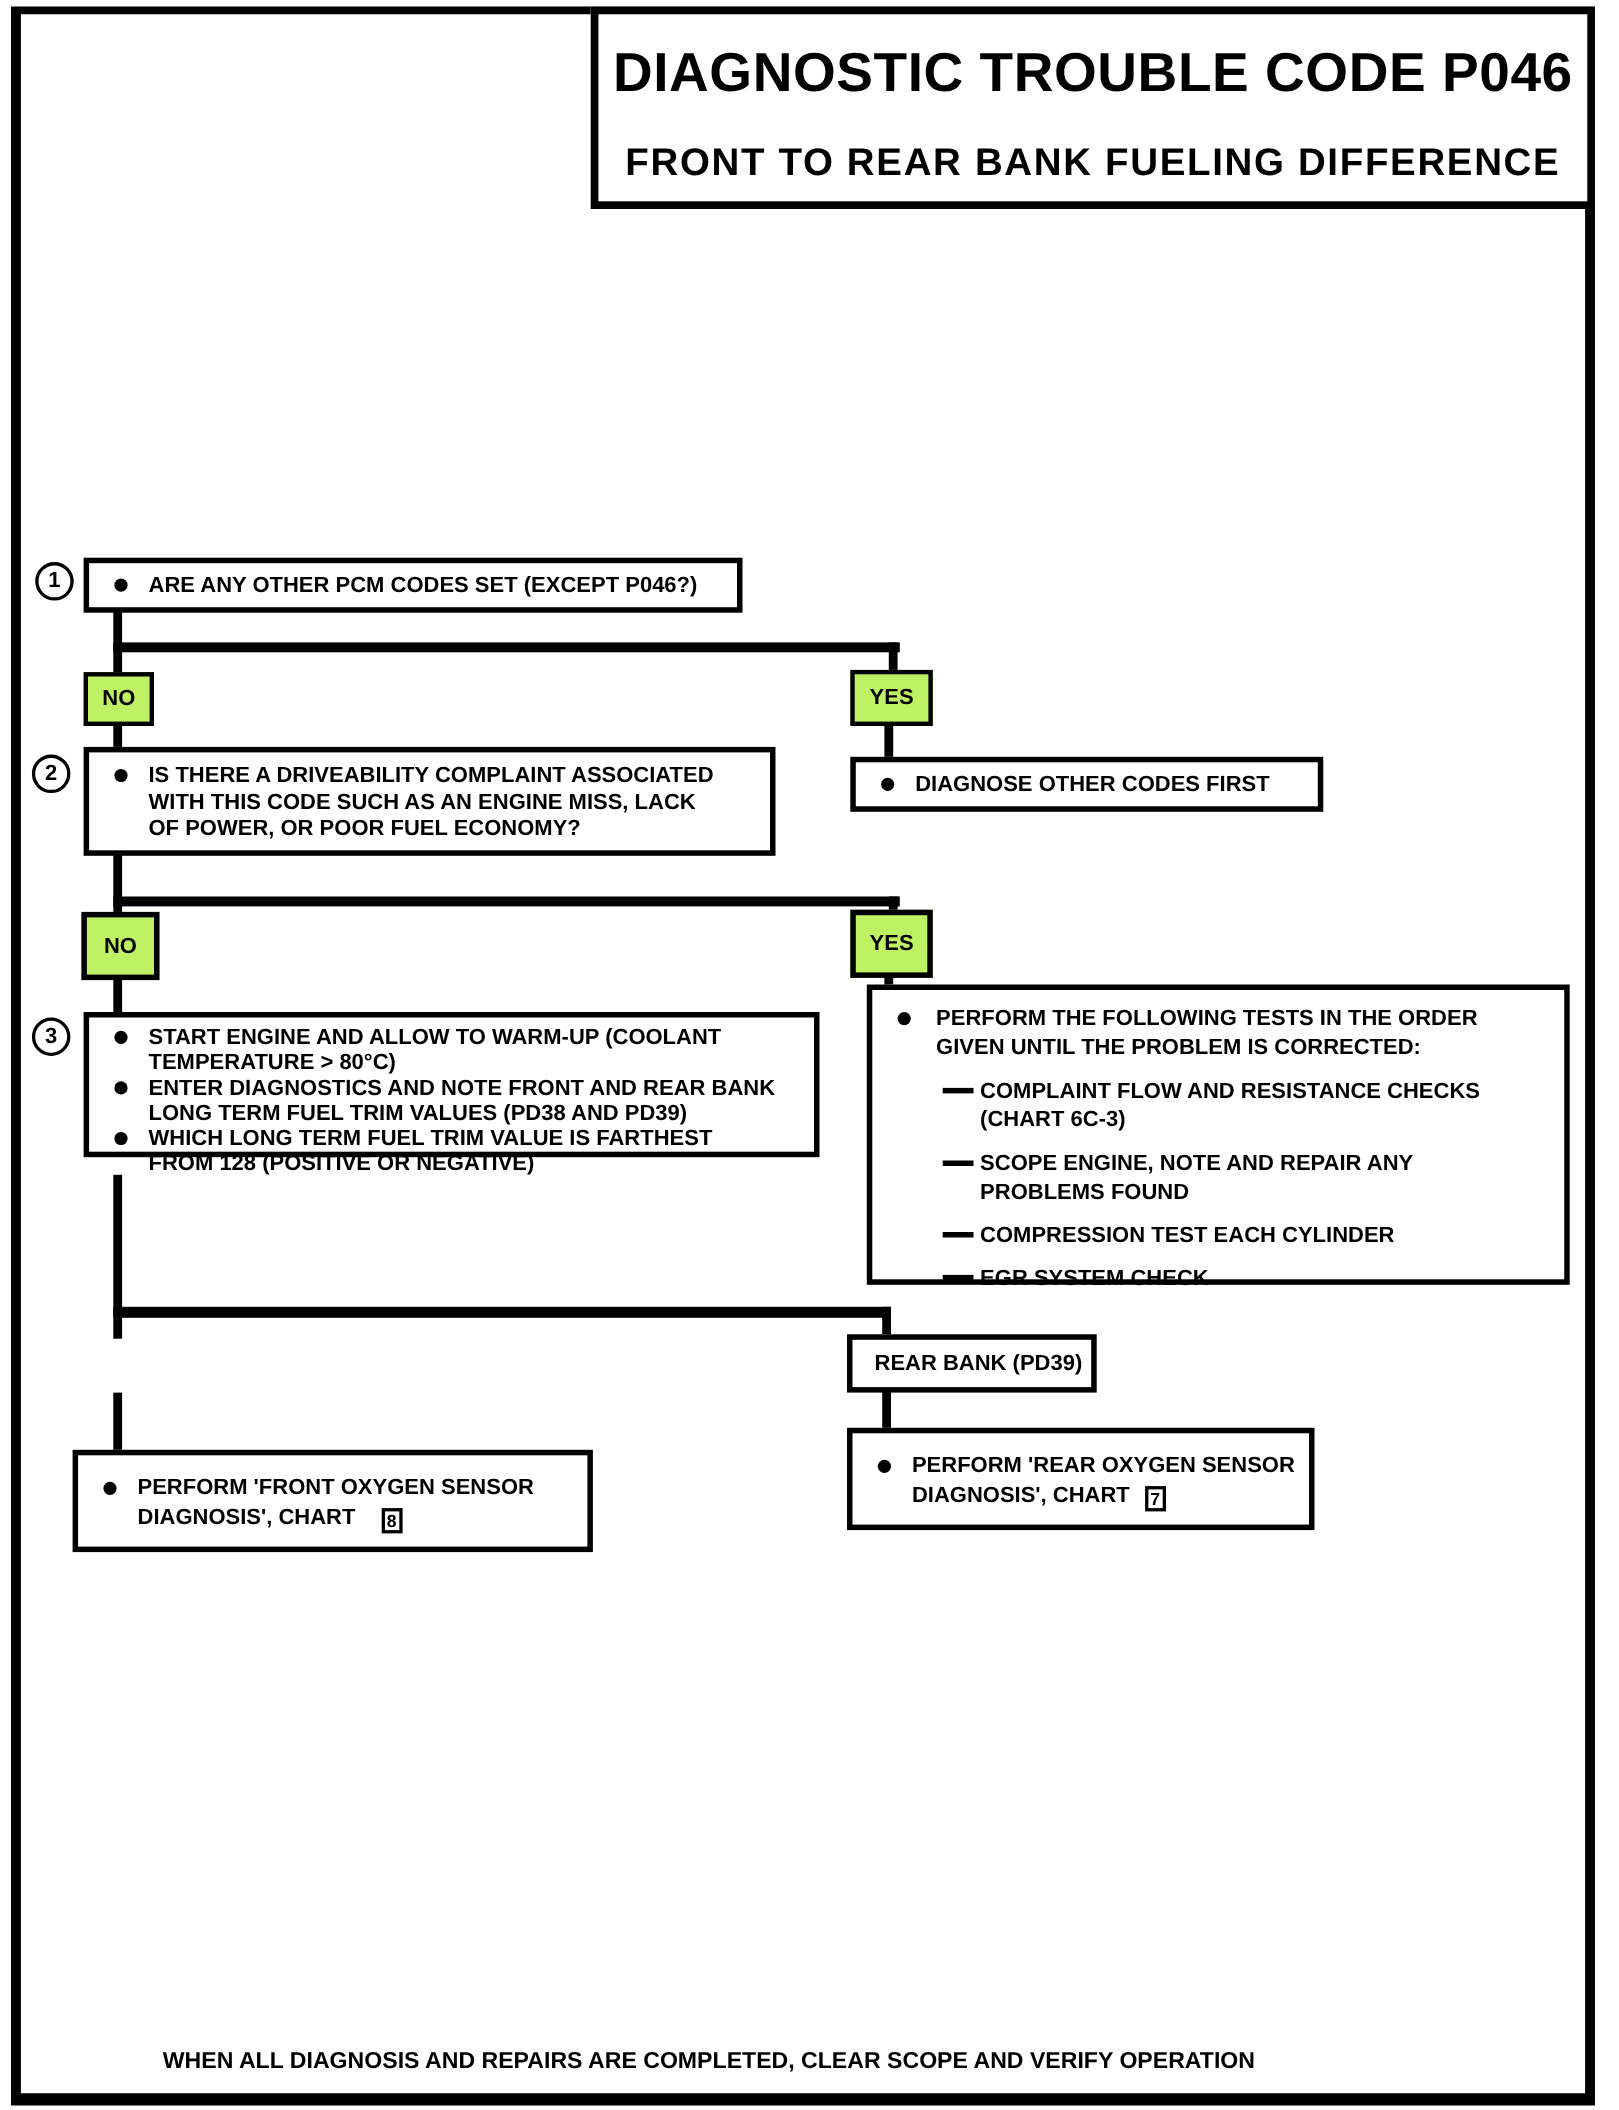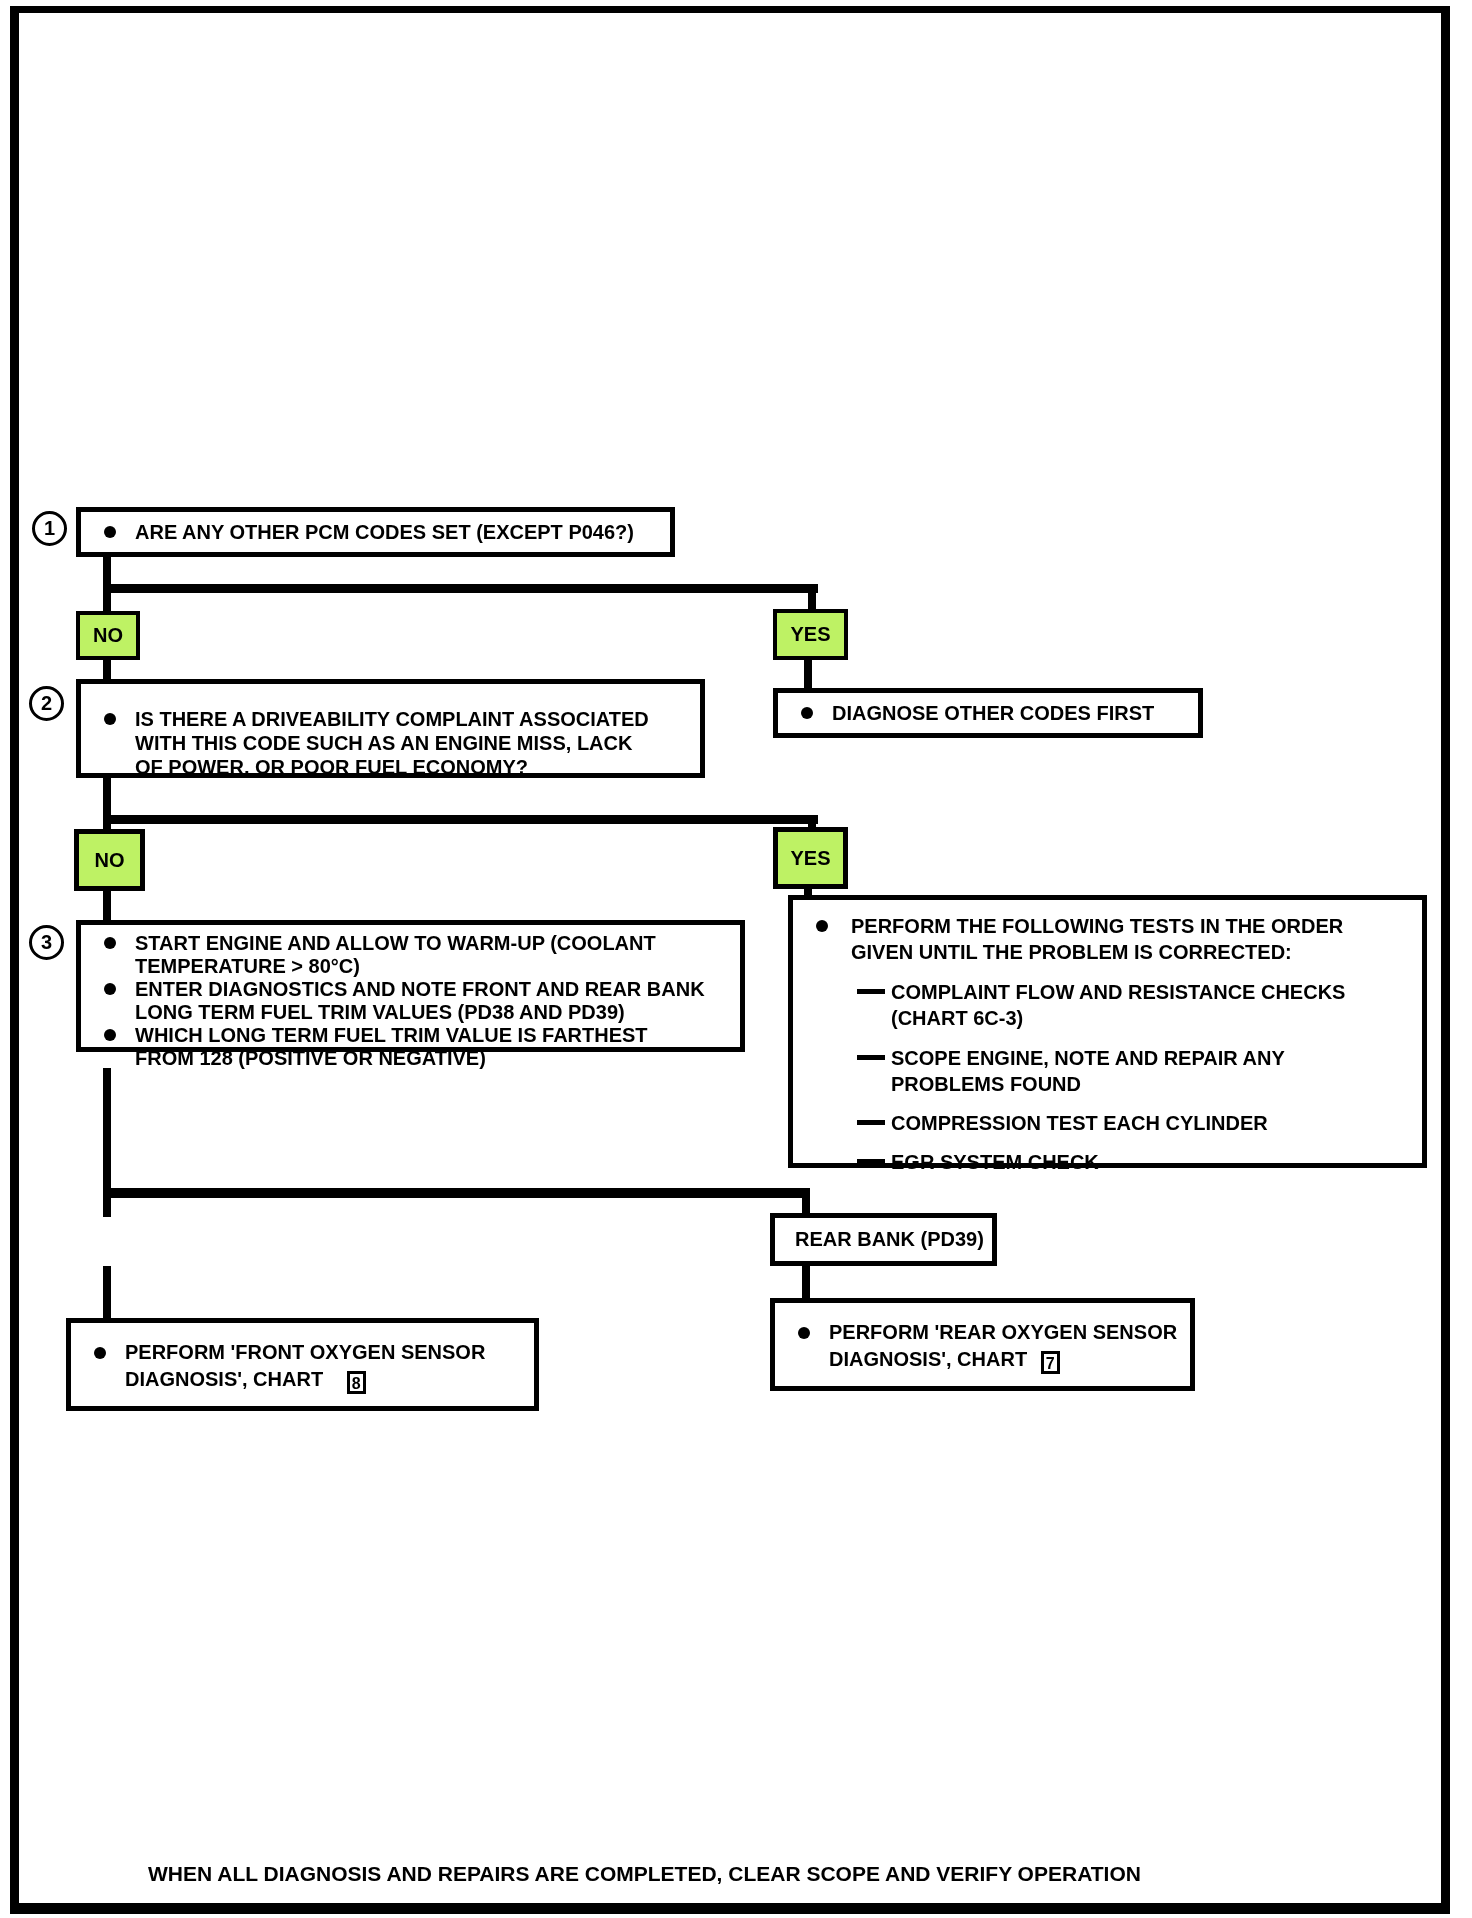--- a/index.html
+++ b/index.html
@@ -60,20 +60,24 @@
     position:absolute; left:148px; top:1862px; font-size:21px; white-space:nowrap;
   }
 </style>
 </head>
 <body>
 
 <div class="page">
 
   <div class="page-frame"></div>
 
+  <div class="title-box">
+    <div class="t1">DIAGNOSTIC TROUBLE CODE P046</div>
+    <div class="t2">FRONT TO REAR BANK FUELING DIFFERENCE</div>
+  </div>
 
   <div class="numcircle" style="left:32px; top:511px;">
     <span>1</span>
   </div>
   <div class="fbox center1" style="left:76px; top:507px; width:599px; height:50px;">
     <div class="row">
       <span class="bullet"></span>
       <span>ARE ANY OTHER PCM CODES SET (EXCEPT P046?)</span>
     </div>
   </div>
@@ -94,21 +98,21 @@
   <div class="fbox center1" style="left:773px; top:688px; width:430px; height:50px;">
     <div class="row">
       <span class="bullet"></span>
       <span>DIAGNOSE OTHER CODES FIRST</span>
     </div>
   </div>
 
   <div class="numcircle" style="left:29px; top:686px;">
     <span>2</span>
   </div>
-  <div class="fbox" style="left:76px; top:679px; width:629px; height:99px; padding-top:23px;">
+  <div class="fbox" style="left:76px; top:679px; width:629px; height:99px; padding-top:9px;">
     <div class="row">
       <span class="bullet"></span>
       <span>IS THERE A DRIVEABILITY COMPLAINT ASSOCIATED</span>
     </div>
     <div class="row">
       <span>WITH THIS CODE SUCH AS AN ENGINE MISS, LACK</span>
     </div>
     <div class="row">
       <span>OF POWER, OR POOR FUEL ECONOMY?</span>
     </div>

